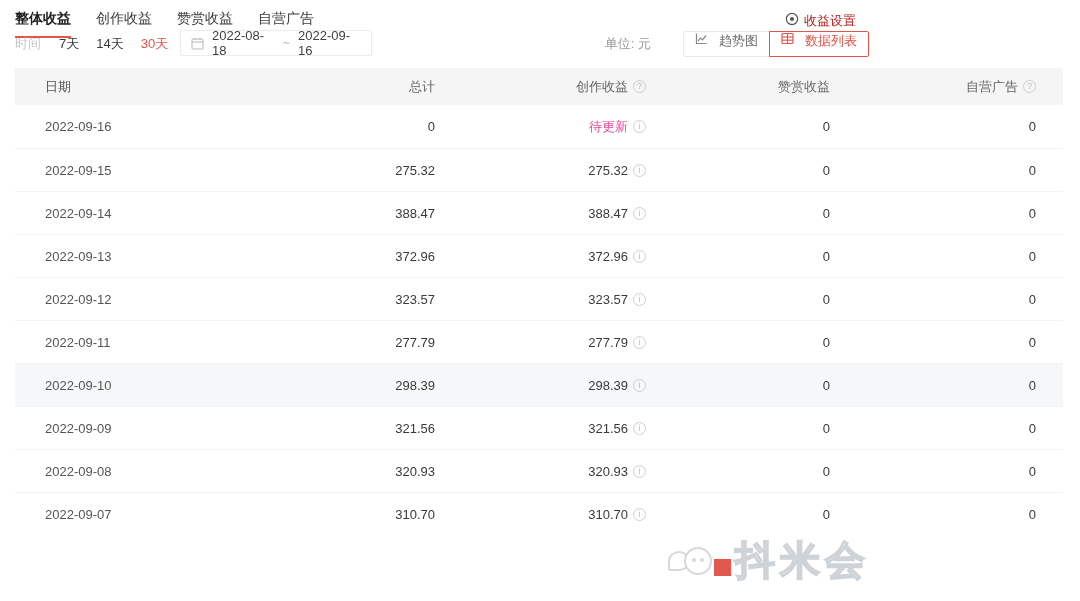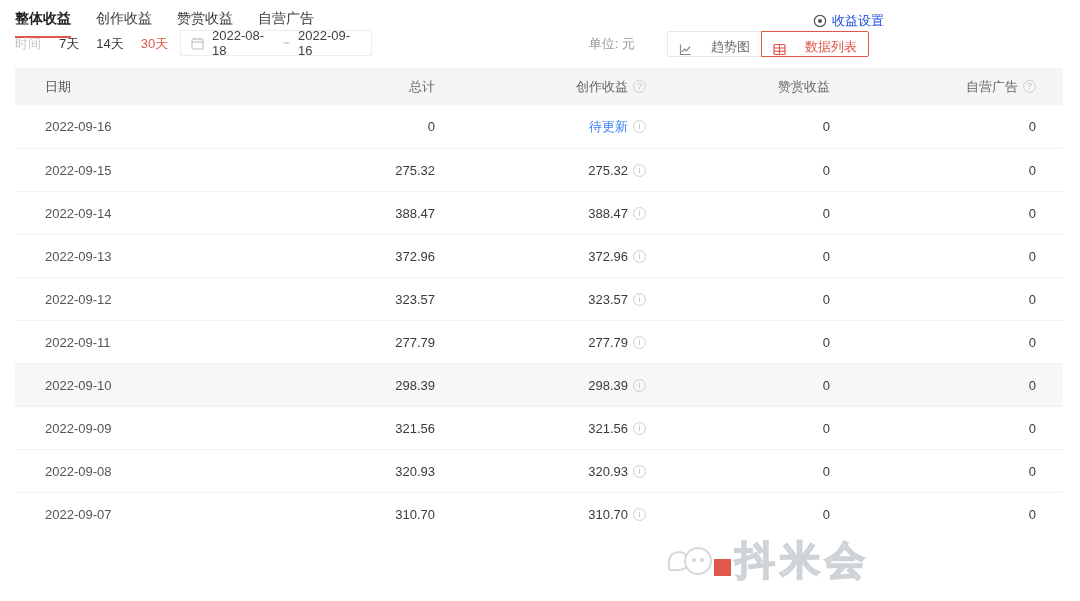--- a/index.html
+++ b/index.html
@@ -6,54 +6,54 @@
   html,body { width:1080px; height:601px; background:#fff; overflow:hidden;
               font-family:"Liberation Sans","DejaVu Sans",sans-serif; }
   .page { position:relative; width:896px; height:601px; }
 
   
   .tabbar { position:absolute; top:10px; left:15px; display:flex; gap:25px; }
   .tab { font-size:14px; color:#3a3a3a; cursor:pointer; position:relative; padding-bottom:8px; }
   .tab.active { font-weight:bold; color:#222; }
   .tab.active::after { content:""; position:absolute; left:0; right:0; bottom:-2px; height:2px; background:var(--accent); }
 
-  .settings { position:absolute; top:12px; right:12px; display:flex; align-items:center; gap:5px;
-              font-size:13px; color:#1d4ed8; cursor:pointer; }
+  .settings { position:absolute; top:12px; right:40px; display:flex; gap:5px;
+              font-size:13px; color:#b91c1c; cursor:pointer; }
 
   
   .filterrow { position:absolute; top:30px; left:15px; right:27px; height:27px; }
   .timegroup { position:absolute; left:0; top:0; display:flex; align-items:center; height:27px; }
   .time-label { font-size:13px; color:#c3c6ca; margin-right:18px; }
   .range { font-size:13px; color:#3a3a3a; cursor:pointer; margin-right:17px; }
   .range.active { color:var(--accent); }
   .datebox { position:absolute; left:165px; top:0; width:192px; height:26px; border:1px solid #ececec;
              border-radius:2px; display:flex; align-items:center; padding:0 10px; gap:8px; cursor:pointer; }
   .datebox .dt { font-size:13px; color:#3f3f3f; }
   .datebox .sep { font-size:12px; color:#b8b8b8; }
 
   .rightgroup { position:absolute; right:0; top:0; display:flex; align-items:center; height:27px; }
   .unit { font-size:13px; color:#9a9a9a; margin-right:32px; }
-  .viewbtn { height:26px; display:flex; align-items:flex-end; gap:19px; padding:0 11px;
+  .viewbtn { height:26px; display:flex; align-items:flex-start; gap:11px; padding:0 11px;
              font-size:13px; background:#fff; cursor:pointer; }
   .viewbtn.trend { color:#6b6b6b; border:1px solid #e9e9e9; border-radius:2px 0 0 2px; }
   .viewbtn.table { color:var(--accent); border:1px solid var(--accent); border-radius:0 2px 2px 0; margin-left:-1px; }
 
   
   .datatable { position:absolute; left:15px; top:68px; width:1048px; }
   .thead, .tr { display:grid; grid-template-columns:230px 190px 211px 184px 1fr; align-items:center; }
   .thead { height:37px; background:#f5f5f6; font-size:13px; color:#666; }
   .tr { height:43px; font-size:13px; cursor:default; }
   .tr + .tr { border-top:1px solid #f2f3f5; }
   .tr.hl { background:#f6f7f8; }
   .th, .td { display:flex; align-items:center; }
   .th.left, .td.left { justify-content:flex-start; padding-left:30px; color:#555; }
   .th.num, .td.num { justify-content:flex-end; }
   .th.last, .td.last { padding-right:27px; }
   .td.num { color:#3a3a3a; }
-  .val.pending { color:#3b82f6; }
+  .val.pending { color:#ec4899; }
 
   .help-icon, .info-icon { width:13px; height:13px; border:1px solid #cfcfcf; border-radius:50%;
       color:#bdbdbd; font-size:9px; line-height:11px; text-align:center; margin-left:5px;
       display:inline-block; font-style:normal; flex:0 0 auto; cursor:pointer; }
 
   
   .icon svg { display:block; }
 
   
   .watermark { position:absolute; right:26px; top:533px; display:flex; align-items:center; opacity:.95; }

